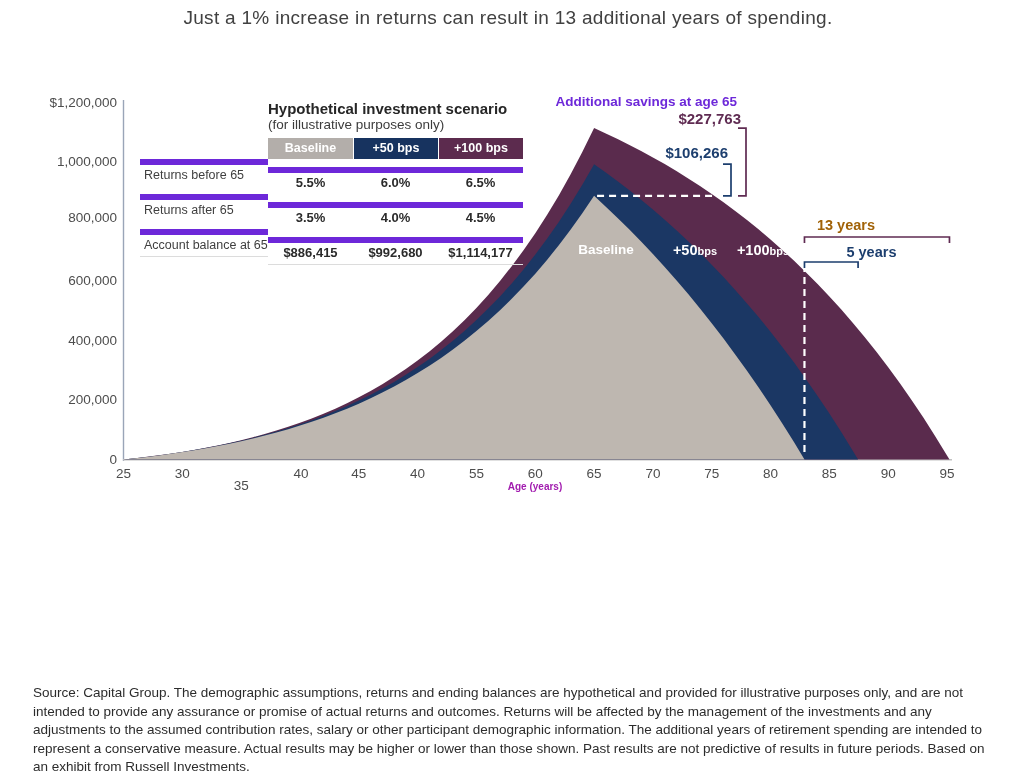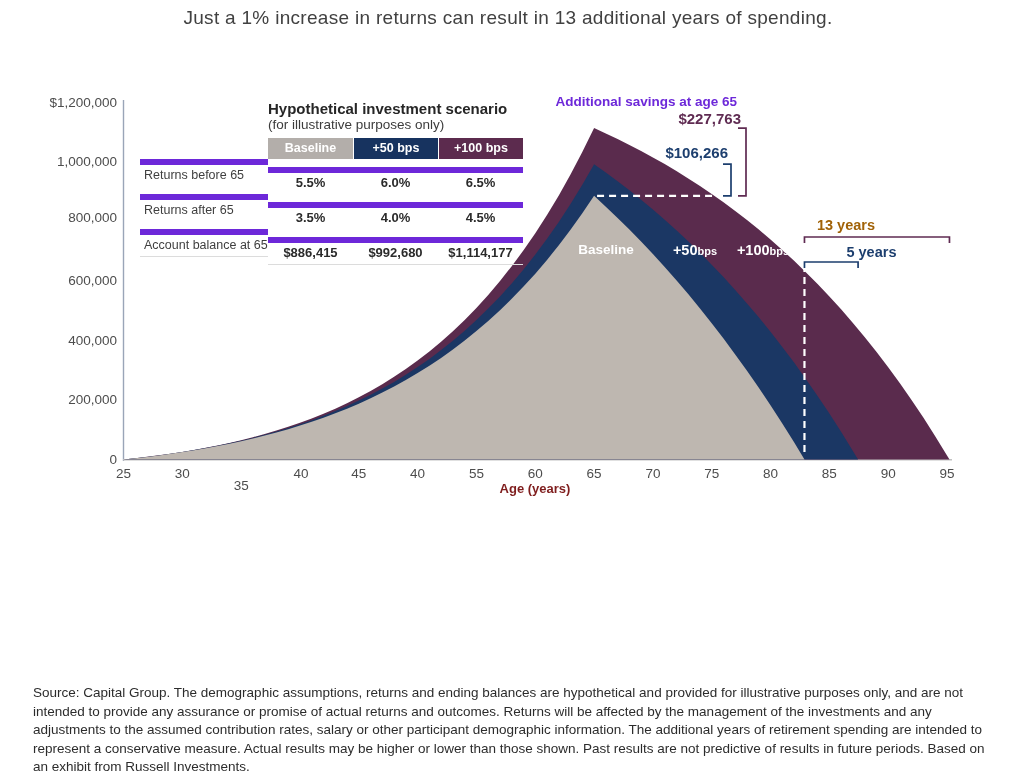--- a/index.html
+++ b/index.html
@@ -4,21 +4,21 @@
 <style>
   html,body{margin:0;padding:0;background:#ffffff;}
   body{width:1016px;height:782px;overflow:hidden;font-family:"Liberation Sans",sans-serif;}
   #app{position:relative;width:1016px;height:782px;background:#fff;text-decoration:underline;}
   .abs{position:absolute;}
   #page-title{top:7px;left:0;width:1016px;text-align:center;font-size:19px;letter-spacing:.3px;color:#414141;}
   #chart-svg{top:0;left:0;}
   
   .y-tick{right:899px;width:110px;text-align:right;font-size:13.5px;color:#4d4d4d;height:16px;line-height:16px;}
   .x-tick{width:40px;text-align:center;font-size:13.5px;color:#4d4d4d;height:16px;line-height:16px;}
-  #age-axis-label{top:481px;left:475px;width:120px;text-align:center;font-size:13px;font-weight:bold;color:#7f1d1d;}
+  #age-axis-label{top:481px;left:475px;width:120px;text-align:center;font-size:10px;font-weight:bold;color:#a21caf;}
   
   #scenario-table{left:140px;top:100px;width:384px;}
   #tbl-title{margin-left:128px;font-size:15px;font-weight:bold;color:#262626;line-height:17px;}
   #tbl-subtitle{margin-left:128px;font-size:13.5px;color:#3c3c3c;line-height:16px;}
   #scenario-grid{display:grid;grid-template-columns:128px 85px 85px 85px;margin-top:5px;}
   .th{height:21px;line-height:21px;text-align:center;font-size:12.5px;font-weight:bold;color:#fff;}
   .th.sep{border-left:1.5px solid #fff;}
   .td{height:21px;line-height:20px;border-top:6px solid #6d28d9;}
   .td.lbl{font-size:12.5px;color:#3f3f3f;padding-left:4px;}
   .td.val{text-align:center;font-size:13px;font-weight:bold;color:#2b2b2b;margin-top:8px;}

